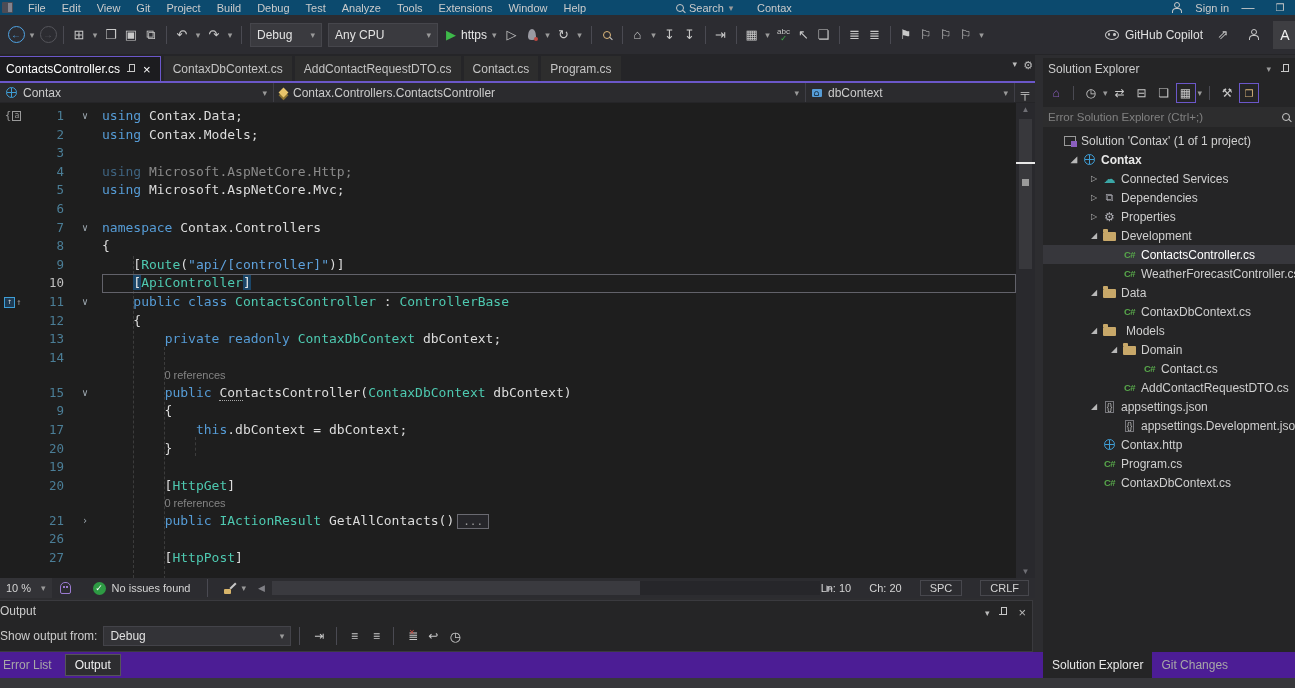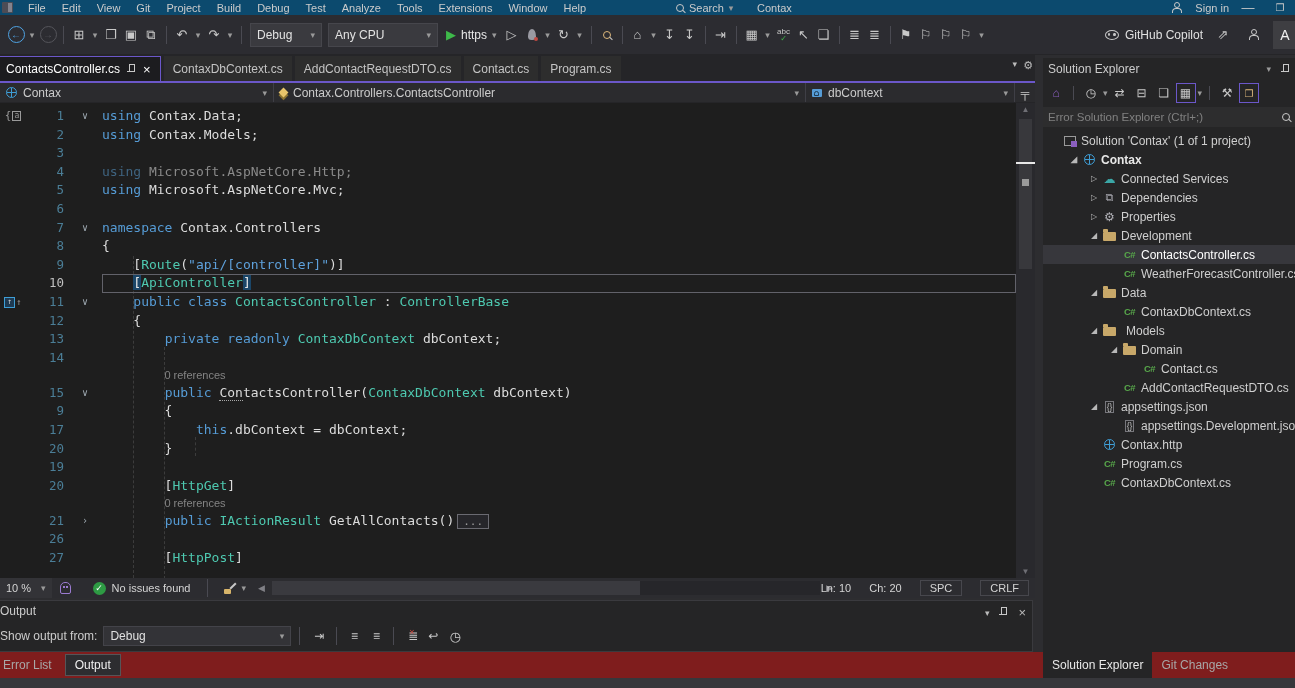--- a/index.html
+++ b/index.html
@@ -107,21 +107,21 @@
   .output{position:absolute;top:600px;left:0;width:1033px;height:52px;background:#252526;border:1px solid #3A3A3E;border-left:none}
   .out-title{position:absolute;top:3px;left:2px;font-size:12px;color:#CCCCCC}
   .out-corner{position:absolute;top:4px;right:6px;display:flex;gap:10px;align-items:center;font-size:10px;color:#BBB}
   .out-controls{position:absolute;top:22px;left:2px;right:4px;height:26px;display:flex;align-items:center;font-size:12px}
   .out-combo{width:188px;height:20px;background:#333337;border:1px solid #434349;display:flex;align-items:center;padding:0 6px;margin-left:6px;color:#E0E0E0}
   .out-combo .cap{margin-left:auto}
   .outic{display:inline-flex;align-items:center;justify-content:center;width:22px;height:20px;font-size:12px;color:#C8C8C8}
   .redx{color:#C74B42;font-size:9px;margin-left:-9px;margin-top:-8px}
 
   
-  .tooltabs{position:absolute;top:652px;left:0;right:0;height:26px;background:#7f1d1d;display:flex;align-items:center;font-size:12px}
+  .tooltabs{position:absolute;top:652px;left:0;right:0;height:26px;background:#4c1d95;display:flex;align-items:center;font-size:12px}
   .ttab{padding:3px 9px;color:#A8A8A8;white-space:nowrap}
   .ttab.active{border:1px solid #555558;color:#F0F0F0;background:#2D2D30}
   .ttabs-right{position:absolute;left:1043px;top:0;height:26px;display:flex;align-items:center}
   .ttab.active2{background:#252526;color:#E8E8E8;border:none;height:26px;display:flex;align-items:center}
   .bottomstrip{position:absolute;top:678px;left:0;right:0;height:10px;background:#37373B}
 
   
   .sepanel{position:absolute;top:58px;left:1043px;width:252px;height:594px;background:#252526;font-size:12px}
   .se-title{height:22px;display:flex;align-items:center;padding:0 5px;color:#CCCCCC;font-size:12px}
   .se-title .right{margin-left:auto;display:flex;gap:10px;align-items:center}

